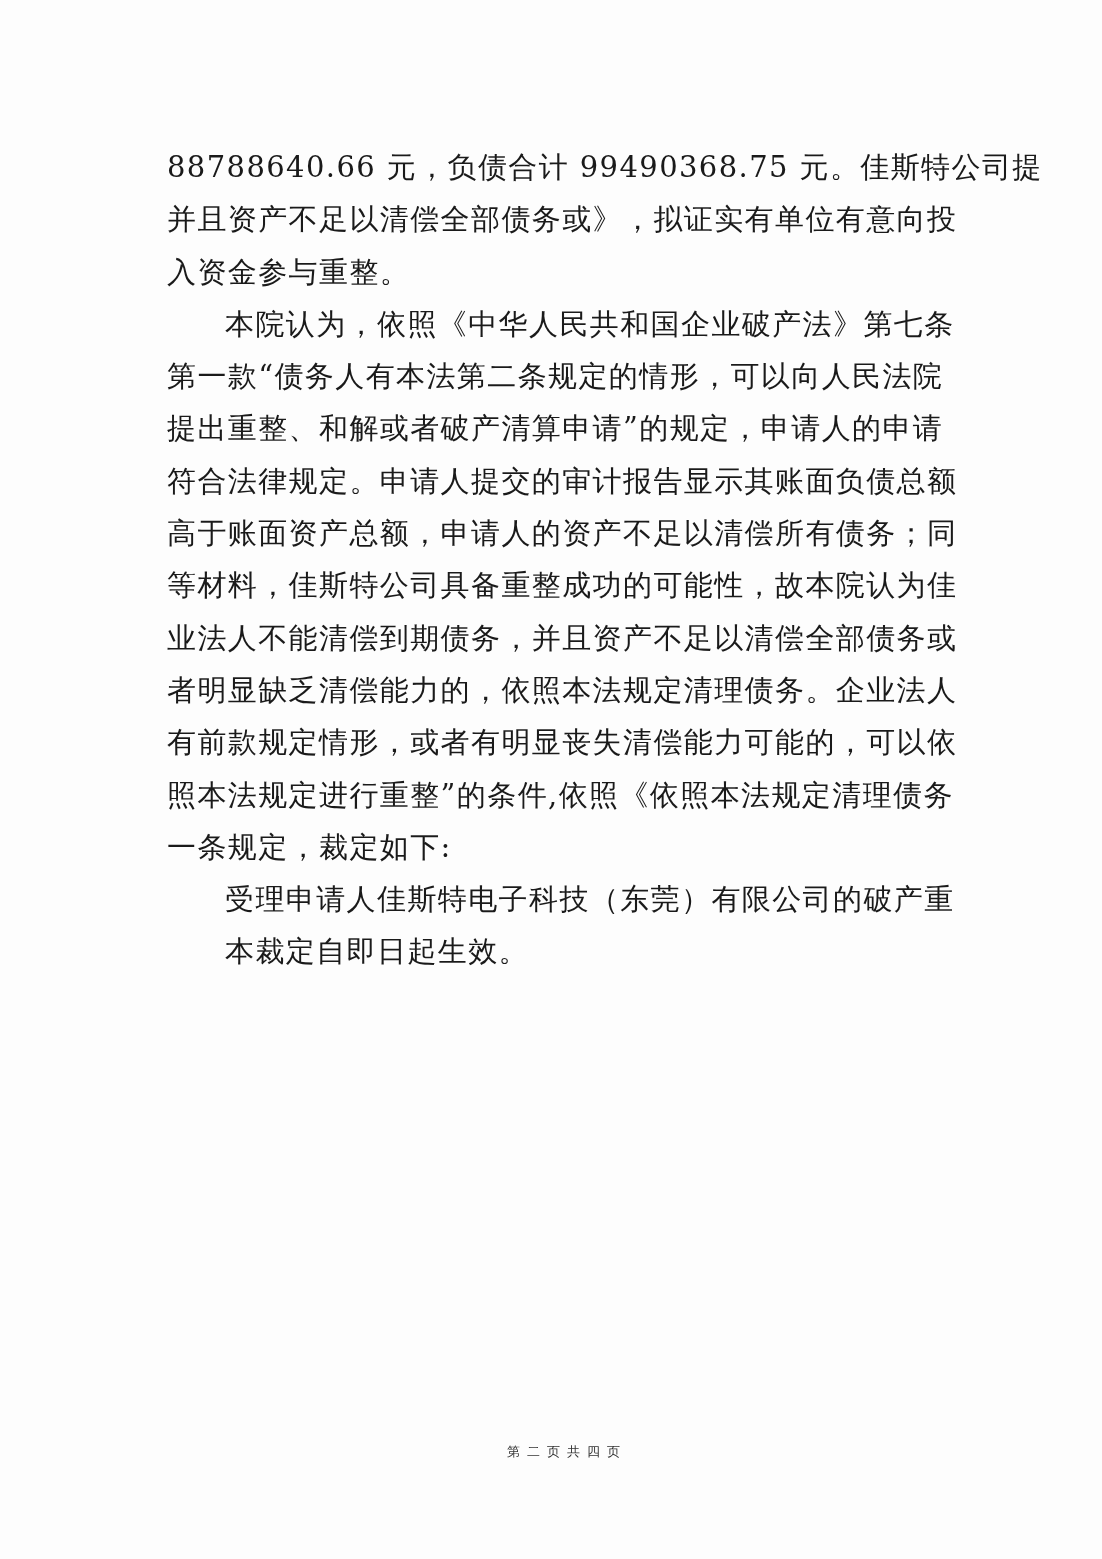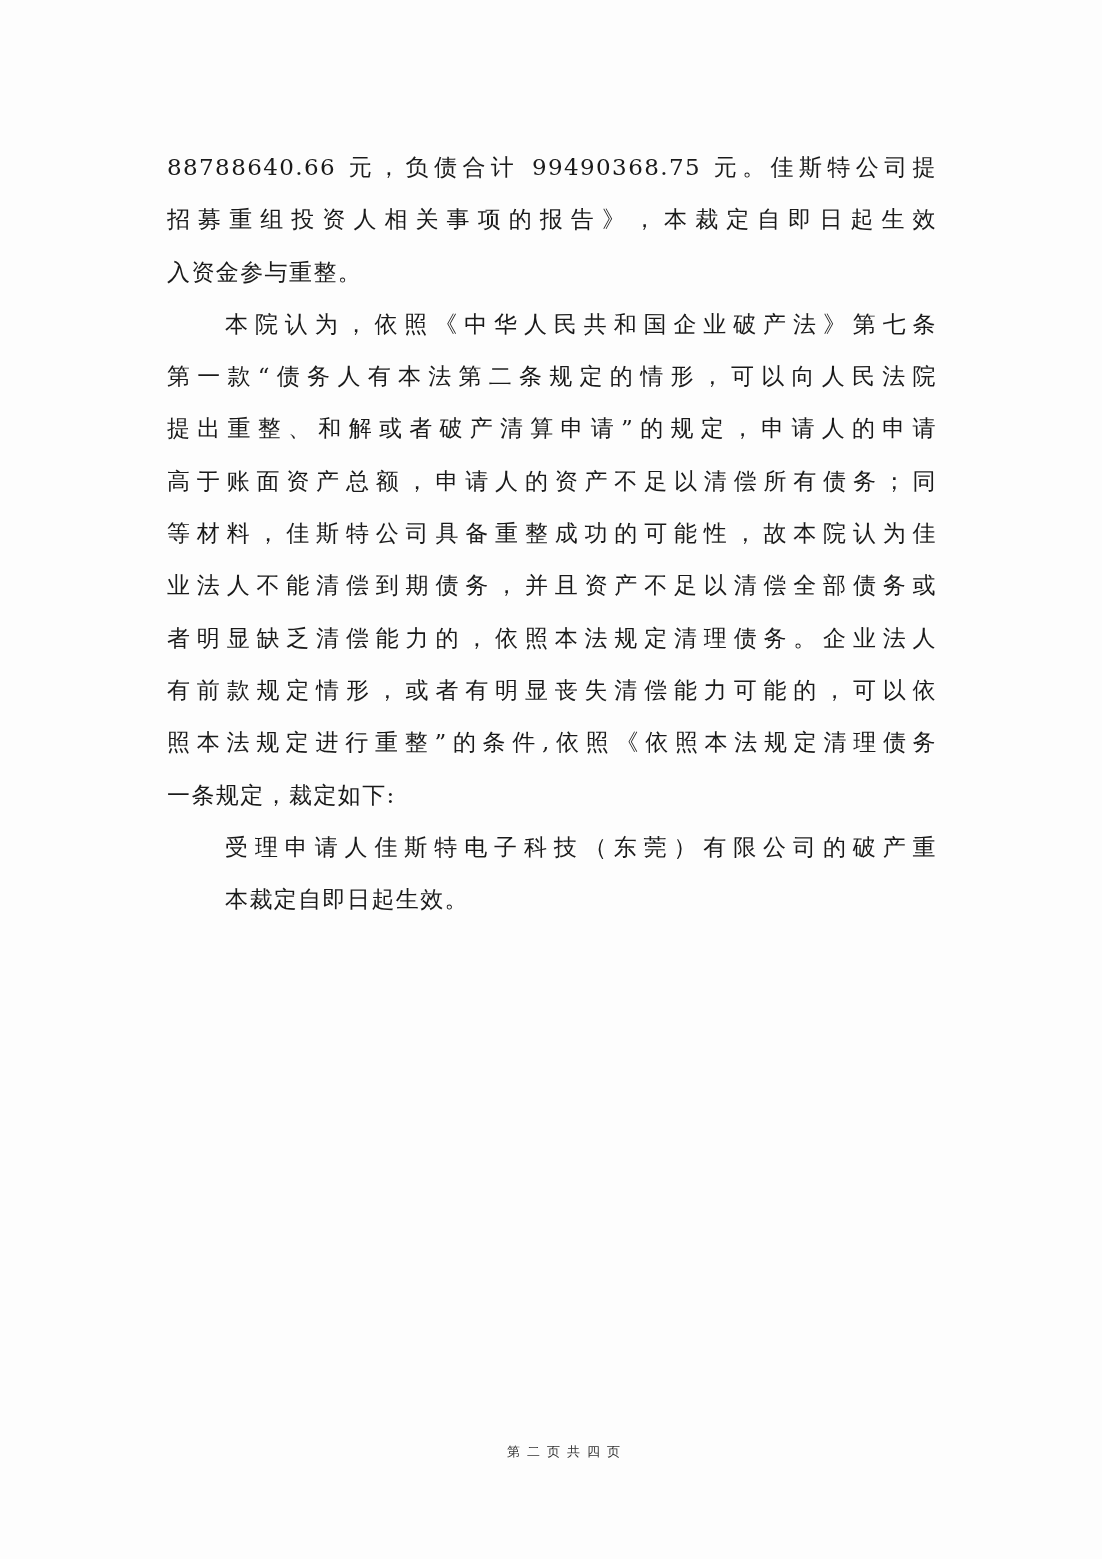--- a/index.html
+++ b/index.html
@@ -24,21 +24,21 @@
     }
     .body-text {
       position: absolute;
       left: 167px;
       top: 141px;
       width: 770px;
     }
     .line {
       height: 52.3px;
       line-height: 52.3px;
-      font-size: 23px;
+      font-size: 29px;
       white-space: nowrap;
       letter-spacing: 1.4px;
     }
     .line.justify {
       text-align: justify;
       text-align-last: justify;
     }
     .line.indent {
       padding-left: 58px;
     }
@@ -53,25 +53,26 @@
       color: #333;
       margin-left: 16px;
     }
   </style>
 </head>
 <body>
 
 <div class="page">
   <div class="body-text">
     <div class="line justify">88788640.66 元，负债合计 99490368.75 元。佳斯特公司提</div>
-    <div class="line justify">招募重组投资人相关事项的报告》，本裁定自即日起生效</div>
+    <div class="line justify">并且资产不足以清偿全部债务或》，拟证实有单位有意向投</div>
     <div class="line">入资金参与重整。</div>
     <div class="line indent justify">本院认为，依照《中华人民共和国企业破产法》第七条</div>
     <div class="line justify">第一款“债务人有本法第二条规定的情形，可以向人民法院</div>
     <div class="line justify">提出重整、和解或者破产清算申请”的规定，申请人的申请</div>
+    <div class="line justify">符合法律规定。申请人提交的审计报告显示其账面负债总额</div>
     <div class="line justify">高于账面资产总额，申请人的资产不足以清偿所有债务；同</div>
     <div class="line justify">等材料，佳斯特公司具备重整成功的可能性，故本院认为佳</div>
     <div class="line justify">业法人不能清偿到期债务，并且资产不足以清偿全部债务或</div>
     <div class="line justify">者明显缺乏清偿能力的，依照本法规定清理债务。企业法人</div>
     <div class="line justify">有前款规定情形，或者有明显丧失清偿能力可能的，可以依</div>
     <div class="line justify">照本法规定进行重整”的条件,依照《依照本法规定清理债务</div>
     <div class="line">一条规定，裁定如下:</div>
     <div class="line indent justify">受理申请人佳斯特电子科技（东莞）有限公司的破产重</div>
     <div class="line indent">本裁定自即日起生效。</div>
   </div>

